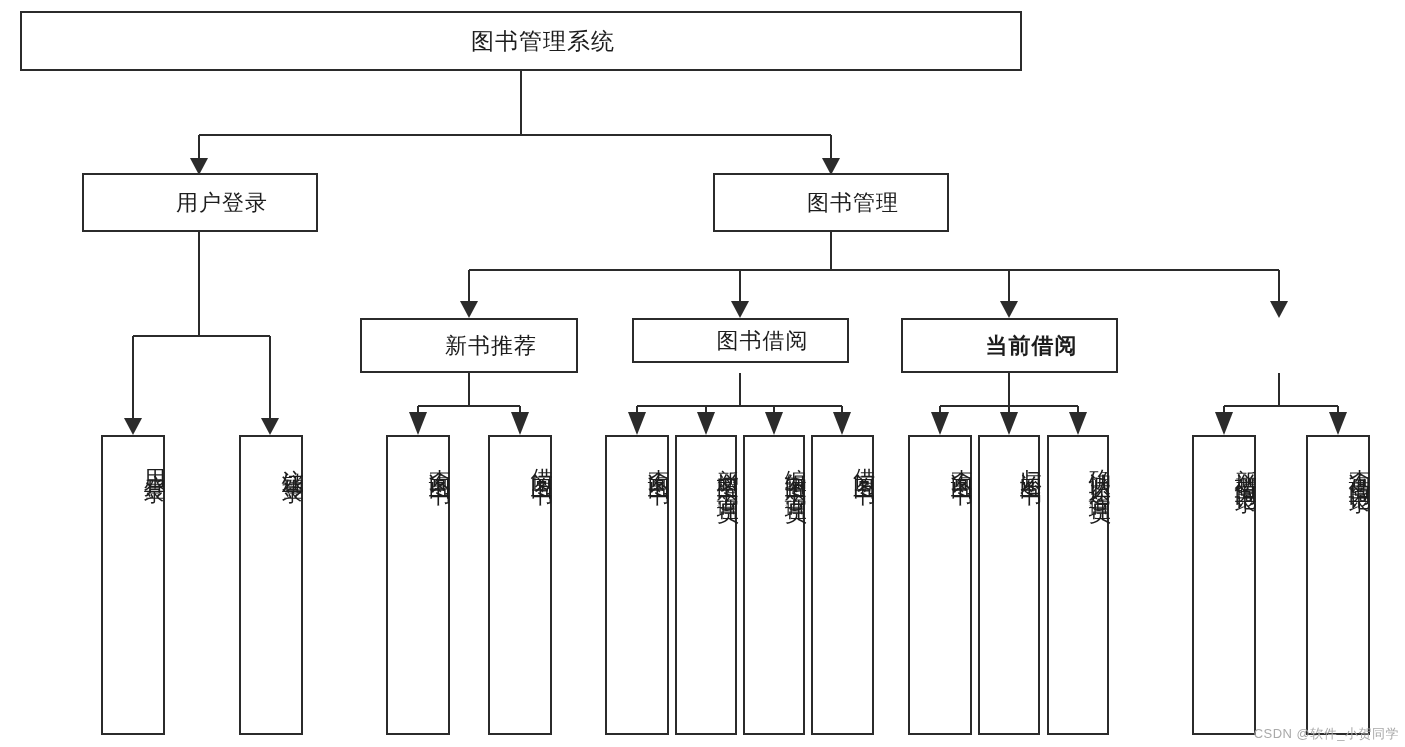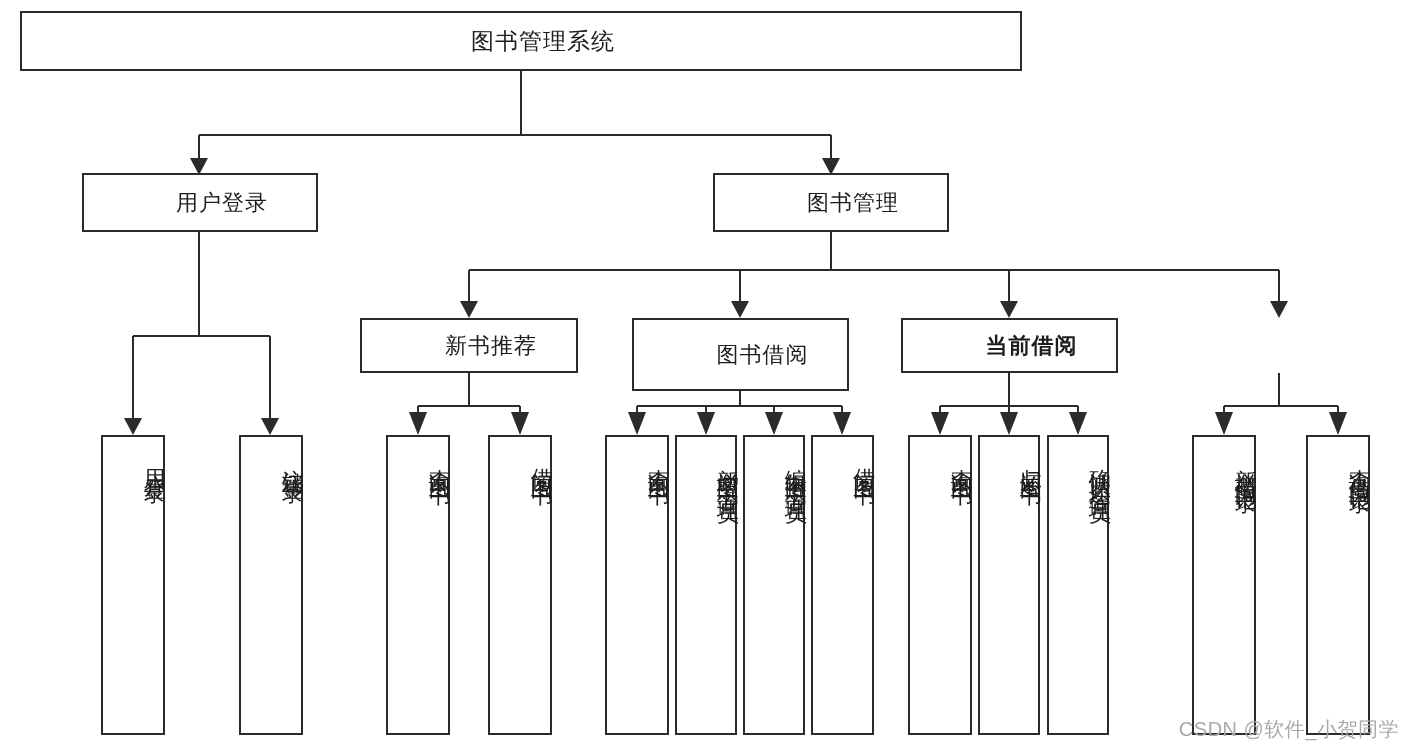--- a/index.html
+++ b/index.html
@@ -74,21 +74,21 @@
     font-size: 22px;
     letter-spacing: 5px;
     white-space: normal;
     max-height: 280px;
   }
   
   #watermark {
     position: absolute;
     right: 6px;
     bottom: 4px;
-    font-size: 20px;
+    font-size: 13px;
     color: #a9a9a9;
     letter-spacing: 0.5px;
     white-space: nowrap;
     z-index: 5;
     user-select: none;
     margin-top: 24px;
   }
 </style>
 </head>
 <body>
@@ -165,21 +165,21 @@
   <div class="node" style="left:82px; top:173px; width:236px; height:59px;">
     <span class="label">用户登录</span>
   </div>
   <div class="node" style="left:360px; top:318px; width:218px; height:55px;">
     <span class="label">新书推荐</span>
   </div>
 
   <div class="node" style="left:713px; top:173px; width:236px; height:59px;">
     <span class="label">图书管理</span>
   </div>
-  <div class="node" style="left:632px; top:318px; width:217px; height:73px;">
+  <div class="node" style="left:632px; top:318px; width:217px; height:45px;">
     <span class="label">图书借阅</span>
   </div>
   <div class="node" style="left:901px; top:318px; width:217px; height:55px;font-weight:bold;">
     <span class="label">当前借阅</span>
   </div>
 
   <div class="node leaf" style="left:101px; top:435px; width:64px; height:300px;">
     <span class="label">用户登录</span>
   </div>
   <div class="node leaf" style="left:239px; top:435px; width:64px; height:300px;">

